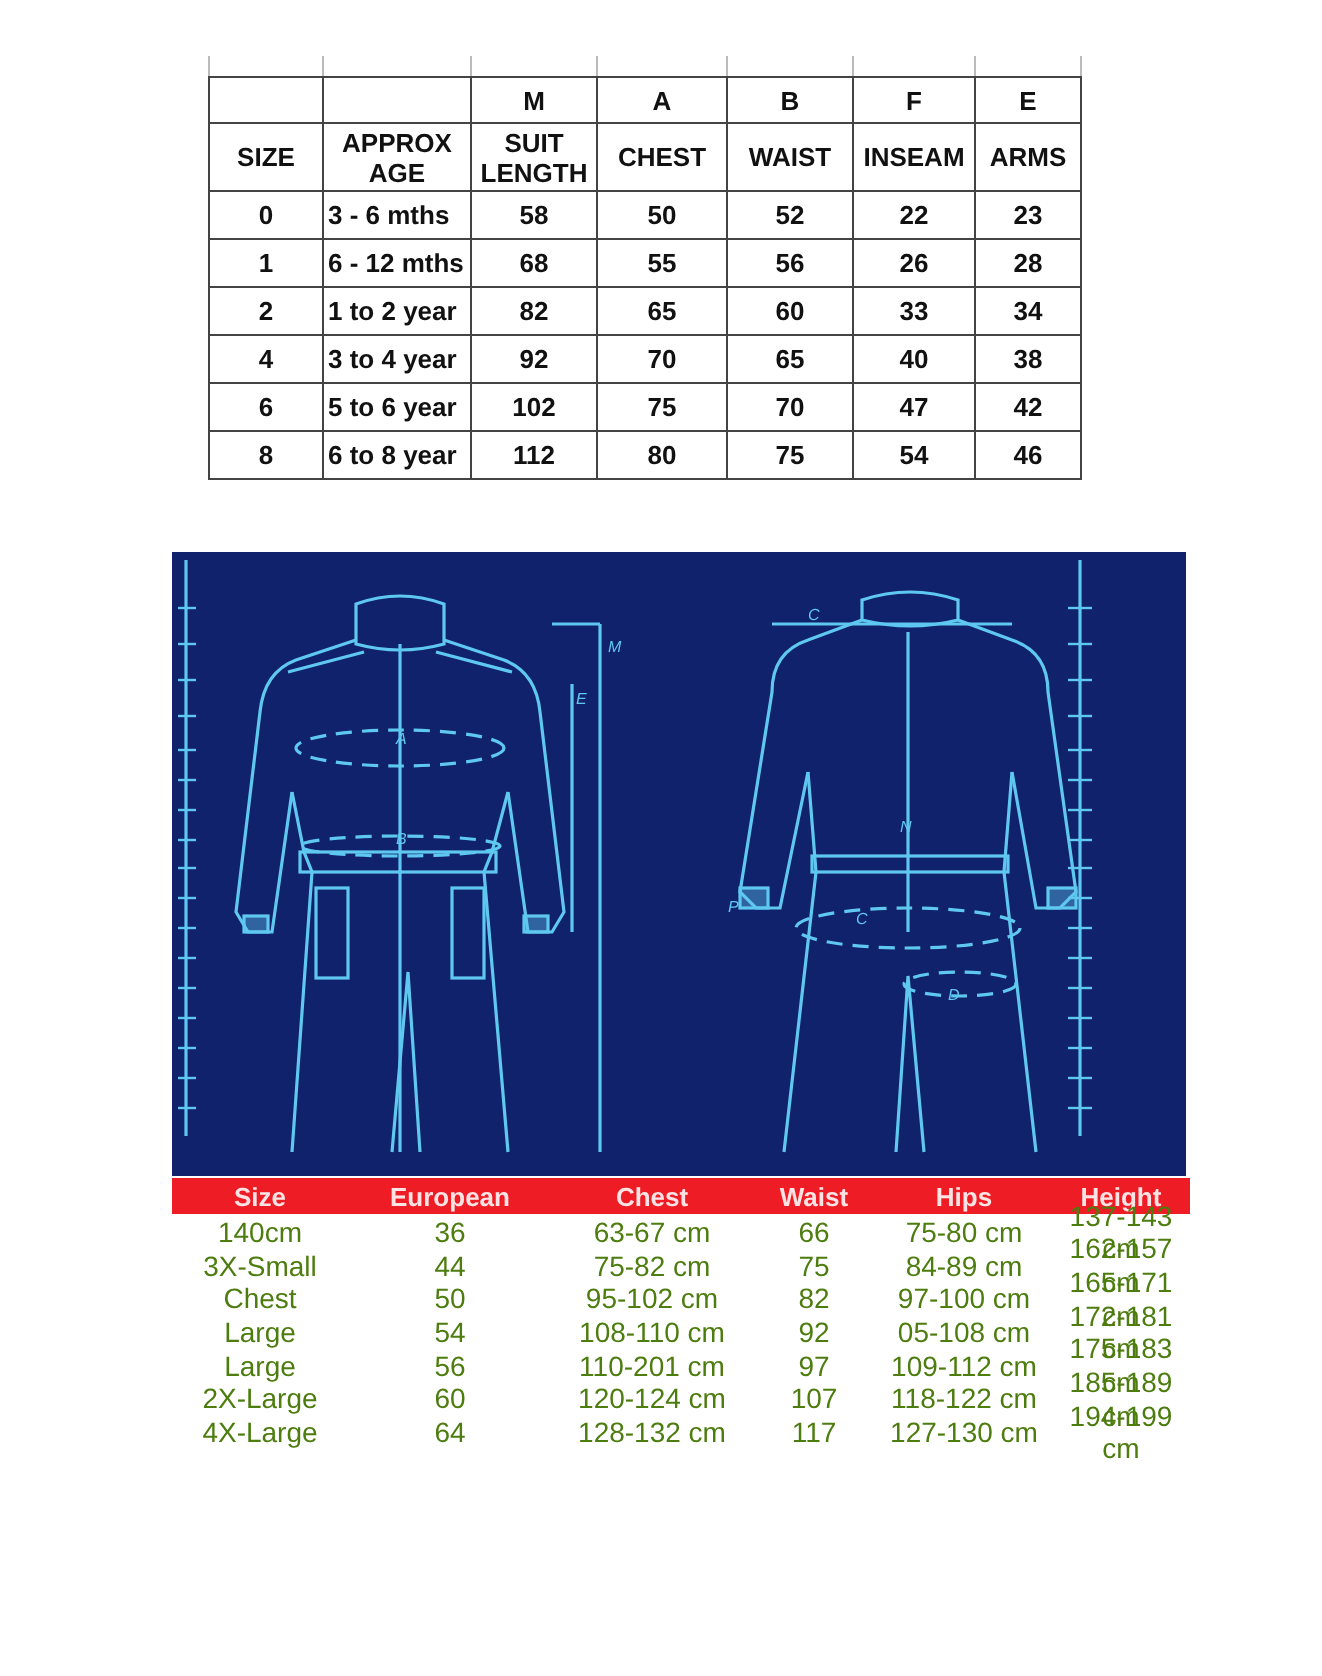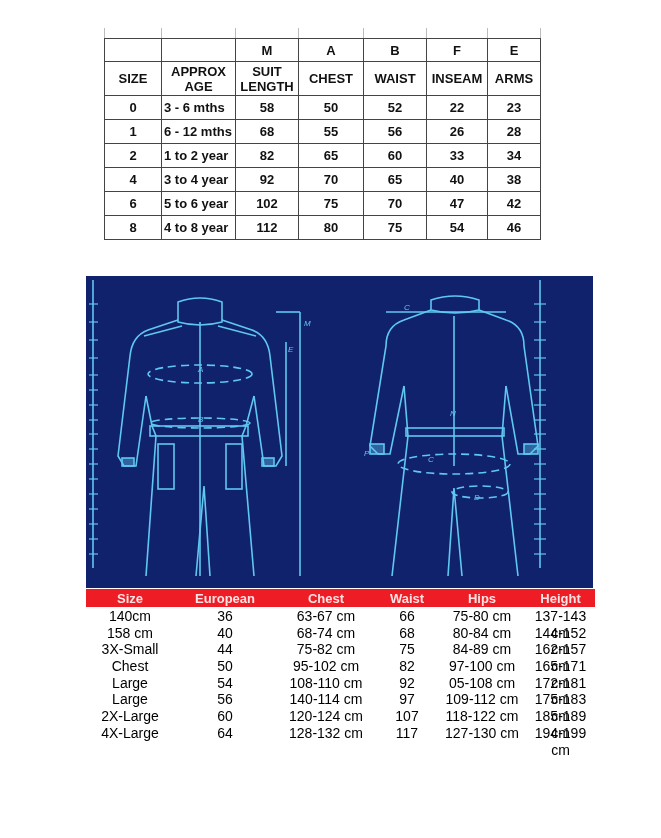--- a/index.html
+++ b/index.html
@@ -10,21 +10,21 @@
   .kids-table tr.heads td { height:33px; }
   .kids-table tr.data td { height:23px; }
   .kids-table td.age { text-align:left; padding-left:2px;margin-top:16px; }
   .gridtick { position:absolute; top:28px; width:1px; height:10px; background:#bbb; }
   .blueprint { position:absolute; left:86px; top:276px; width:507px; height:312px; background:#10226b; }
   .blueprint svg { position:absolute; left:0; top:0; }
   .red-bar { position:absolute; left:86px; top:589px; width:509px; height:18px; background:#ee1c25; display:flex; color:#fde3e3; font-weight:bold; font-size:13px; align-items:center; }
   .red-bar span, .adult-row span { text-align:center; display:block; }
   .c1 { width:88px; } .c2 { width:102px; } .c3 { width:100px; } .c4 { width:62px; } .c5 { width:88px; } .c6 { width:69px; }
   .adult-rows { position:absolute; left:86px; top:608px; width:509px; }
-  .adult-row { display:flex; height:16.7px; line-height:16.7px; font-size:14px; color:#000000; }
+  .adult-row { display:flex; height:16.7px; line-height:16.7px; font-size:14px; color:#4d7c0f;align-items:center; }
 </style>
 </head>
 <body>
 
 <div class="gridtick" style="left:104px"></div>
 <div class="gridtick" style="left:161px"></div>
 <div class="gridtick" style="left:235px"></div>
 <div class="gridtick" style="left:298px"></div>
 <div class="gridtick" style="left:363px"></div>
 <div class="gridtick" style="left:426px"></div>
@@ -100,21 +100,21 @@
     <td>6</td>
     <td class="age">5 to 6 year</td>
     <td>102</td>
     <td>75</td>
     <td>70</td>
     <td>47</td>
     <td>42</td>
   </tr>
   <tr class="data">
     <td>8</td>
-    <td class="age">4 to 8 year</td>
+    <td class="age">6 to 8 year</td>
     <td>112</td>
     <td>80</td>
     <td>75</td>
     <td>54</td>
     <td>46</td>
   </tr>
 </tbody>
   </table>
 
 <div class="blueprint">
@@ -222,28 +222,20 @@
 <div class="adult-rows">
   <div class="adult-row">
       <span class="c1">140cm</span>
       <span class="c2">36</span>
       <span class="c3">63-67 cm</span>
       <span class="c4">66</span>
       <span class="c5">75-80 cm</span>
       <span class="c6">137-143 cm</span>
     </div>
   <div class="adult-row">
-      <span class="c1">158 cm</span>
-      <span class="c2">40</span>
-      <span class="c3">68-74 cm</span>
-      <span class="c4">68</span>
-      <span class="c5">80-84 cm</span>
-      <span class="c6">144-152 cm</span>
-    </div>
-  <div class="adult-row">
       <span class="c1">3X-Small</span>
       <span class="c2">44</span>
       <span class="c3">75-82 cm</span>
       <span class="c4">75</span>
       <span class="c5">84-89 cm</span>
       <span class="c6">162-157 cm</span>
     </div>
   <div class="adult-row">
       <span class="c1">Chest</span>
       <span class="c2">50</span>
@@ -256,21 +248,21 @@
       <span class="c1">Large</span>
       <span class="c2">54</span>
       <span class="c3">108-110 cm</span>
       <span class="c4">92</span>
       <span class="c5">05-108 cm</span>
       <span class="c6">172-181 cm</span>
     </div>
   <div class="adult-row">
       <span class="c1">Large</span>
       <span class="c2">56</span>
-      <span class="c3">140-114 cm</span>
+      <span class="c3">110-201 cm</span>
       <span class="c4">97</span>
       <span class="c5">109-112 cm</span>
       <span class="c6">175-183 cm</span>
     </div>
   <div class="adult-row">
       <span class="c1">2X-Large</span>
       <span class="c2">60</span>
       <span class="c3">120-124 cm</span>
       <span class="c4">107</span>
       <span class="c5">118-122 cm</span>

